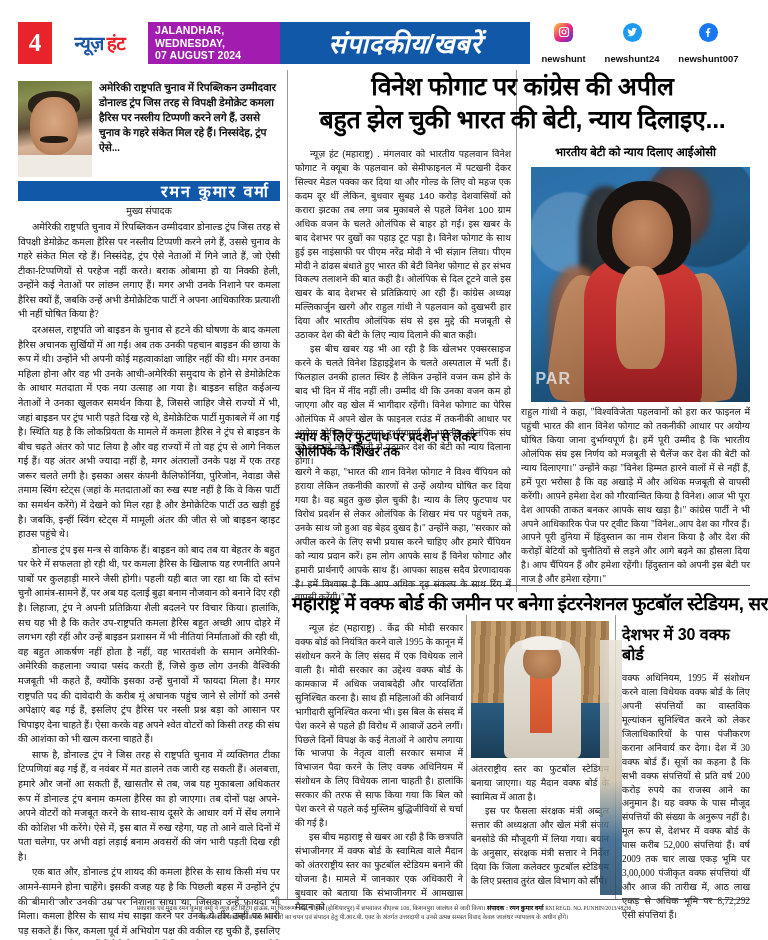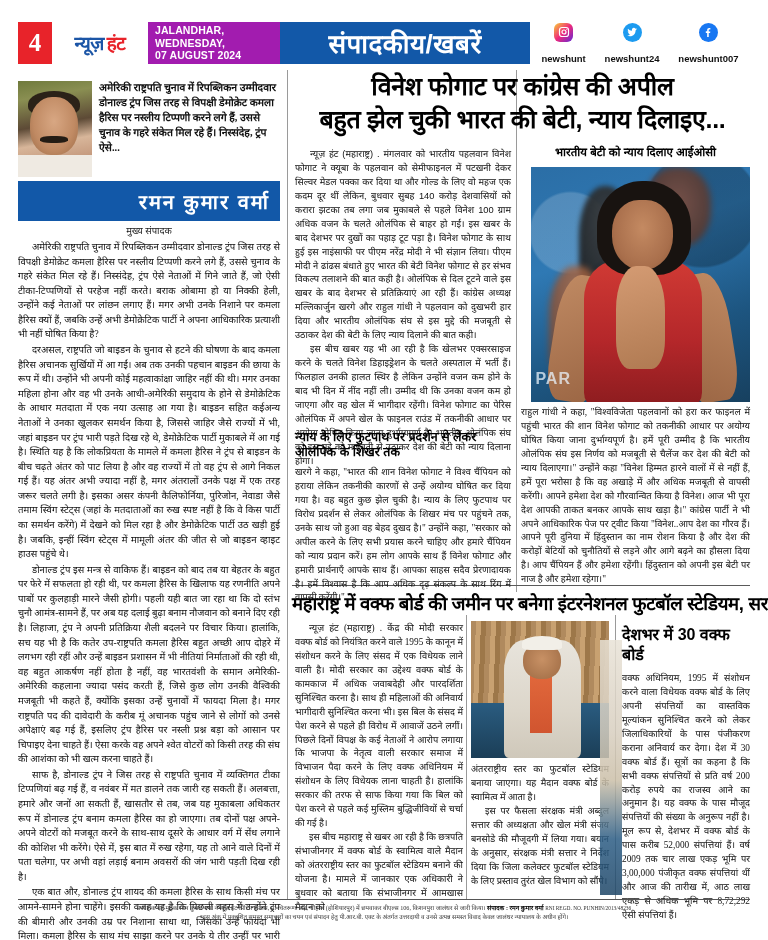--- a/index.html
+++ b/index.html
@@ -58,20 +58,21 @@
     font-size: 10.5px; font-weight: 700; line-height: 1.22;
     letter-spacing: 0.1px;
   }
   .mh-section {
     flex: 1;
     background: #1258a8;
     color: #fff;
     display: flex; align-items: center; justify-content: center;
     font-size: 26px; font-weight: 700;
     letter-spacing: 0.5px;
+    font-style: italic;
   }
   .mh-social {
     width: 220px;
     background: #fff;
     display: flex; align-items: center; justify-content: space-around;
     padding: 0 2px;
   }
   .soc {
     display: flex; flex-direction: column; align-items: center;
     gap: 11px;
@@ -130,23 +131,23 @@
     position: absolute; left: 0; bottom: 0; width: 74px; height: 22px;
     background: #efeae2;
   }
   .ed-lead {
     font-size: 10.5px; line-height: 1.42; color: #111; text-align: left;
     font-family: "Liberation Serif", serif; font-weight: 600;
   }
   .ed-byline {
     margin-top: 4px;
     background: #1258a8; color: #fff;
-    height: 40px; display: flex; align-items: center; justify-content: flex-end;
+    height: 20px; display: flex; align-items: center; justify-content: flex-end;
     padding-right: 10px;
-    font-size: 20px; font-weight: 700; letter-spacing: 2px;
+    font-size: 16px; font-weight: 700; letter-spacing: 2px;
     position: relative;
   }
   .ed-role {
     text-align: center; font-size: 9.5px; color: #222; margin-top: 3px;
     font-family: "Liberation Serif", serif;
   }
   .ed-body {
     margin-top: 3px;
     font-size: 9.6px; line-height: 1.52; text-align: justify; color: #111;
     font-family: "Liberation Serif", serif;

